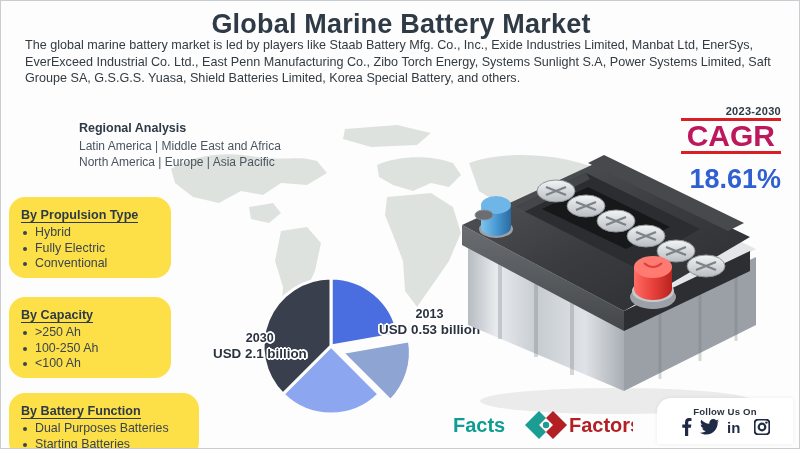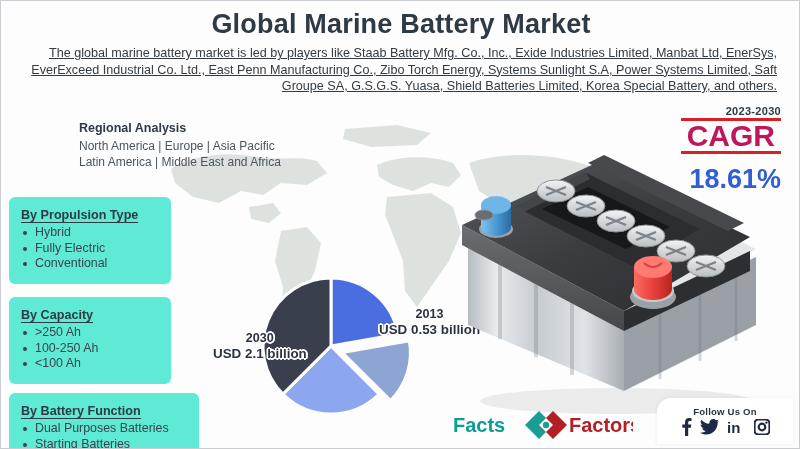--- a/index.html
+++ b/index.html
@@ -19,40 +19,40 @@
   .worldmap{
     position:absolute;left:130px;top:110px;width:560px;height:250px;
     opacity:.30;pointer-events:none;
   }
   
   .title{
     position:absolute;left:0;top:8px;width:800px;text-align:center;
     font-size:27px;font-weight:bold;color:#2e3a45;letter-spacing:.2px;
   }
   .subtitle{
-    position:absolute;left:24px;top:44px;width:752px;text-align:right;
-    font-size:12.6px;line-height:16.5px;color:#333b42;text-decoration:underline;
+    position:absolute;left:24px;top:36px;width:752px;text-align:left;
+    font-size:12.6px;line-height:16.5px;color:#333b42;
   }
   
   .region-block{position:absolute;left:78px;top:120px;}
   .region-title{font-size:12.5px;font-weight:bold;color:#2e3a45;margin-bottom:3px;}
   .region-line{font-size:12px;color:#4a5560;line-height:16px;}
   
   .cagr{position:absolute;right:18px;top:104px;text-align:right;width:160px;}
   .cagr-years{font-size:11px;font-weight:bold;color:#2e3a45;letter-spacing:.3px;}
   .cagr-word{
     font-size:30px;font-weight:bold;color:#be185d;line-height:30px;
     border-top:3px solid #d81f26;border-bottom:3px solid #d81f26;
     display:inline-block;padding:0 6px;margin-top:1px;
   }
   .cagr-value{font-size:27px;font-weight:bold;color:#2f5fd0;line-height:29px;margin-top:11px;}
   
   .seg-box{
-    position:absolute;background:#5eead4;border-radius:6px;
-    padding:8px 12px 12px 12px;box-sizing:border-box;
+    position:absolute;background:#fde047;border-radius:16px;
+    padding:8px 12px 6px 12px;box-sizing:border-box;
   }
   .seg-box.b1{left:8px;top:196px;width:162px;}
   .seg-box.b2{left:8px;top:296px;width:162px;}
   .seg-box.b3{left:8px;top:392px;width:190px;}
   .seg-head{
     font-size:12.6px;font-weight:bold;color:#2e3a45;
     border-bottom:1.4px solid #2e3a45;display:inline-block;margin-bottom:2px;
   }
   .seg-list{margin:0;padding:0;list-style:none;}
   .seg-list li{
@@ -110,22 +110,22 @@
       <path d="M372 120 L392 116 L400 128 L388 138 L374 132 Z"></path>
       <path d="M214 18 L266 14 L300 22 L286 34 L240 36 L212 28 Z"></path>
     </g>
   </svg>
 
   <div class="title">Global Marine Battery Market</div>
   <div class="subtitle">The global marine battery market is led by players like Staab Battery Mfg. Co., Inc., Exide Industries Limited, Manbat Ltd, EnerSys, EverExceed Industrial Co. Ltd., East Penn Manufacturing Co., Zibo Torch Energy, Systems Sunlight S.A, Power Systems Limited, Saft Groupe SA, G.S.G.S. Yuasa, Shield Batteries Limited, Korea Special Battery, and others.</div>
 
   <div class="region-block">
     <div class="region-title">Regional Analysis</div>
+    <div class="region-line">Latin America | Middle East and Africa</div>
     <div class="region-line">North America | Europe | Asia Pacific</div>
-    <div class="region-line">Latin America | Middle East and Africa</div>
   </div>
 
   <div class="cagr">
     <div class="cagr-years">2023-2030</div>
     <div class="cagr-word">CAGR</div>
     <div class="cagr-value">18.61%</div>
   </div>
 
   <div class="seg-box b1">
     <div class="seg-head">By Propulsion Type</div>

